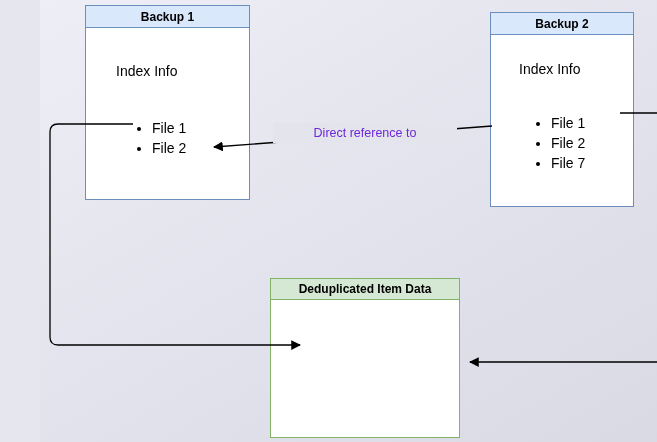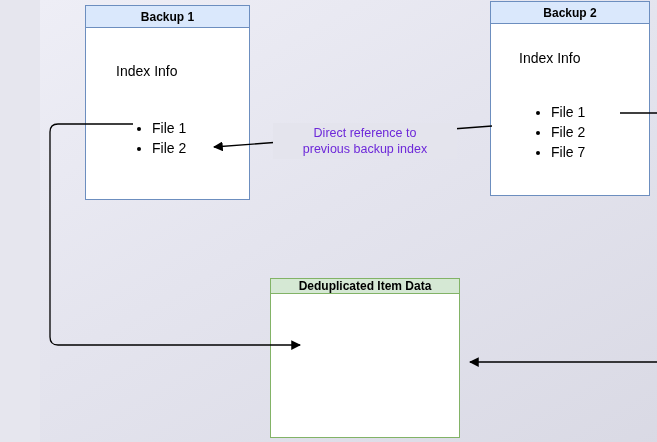--- a/index.html
+++ b/index.html
@@ -43,23 +43,23 @@
   ul.file-list {
     position: absolute;
     margin: 0;
     padding-left: 18px;
     font-size: 14px;
     color: #000;
     list-style: disc outside;
   }
   ul.file-list li { line-height: 20px; }
   #backup1-box { left: 45px;  top: 5px;   width: 165px; height: 195px; }
-  #backup2-box { left: 450px; top: 1px;   width: 160px; height: 195px; }
+  #backup2-box { left: 450px; top: 12px;   width: 144px; height: 195px; }
   #dedup-box   { left: 230px; top: 278px; width: 190px; height: 160px; }
-  #dedup-box .box-header { height: 15px; }
+  #dedup-box .box-header { height: 21px; }
   #backup1-box .index-title { left: 30px; top: 57px; }
   #backup2-box .index-title { left: 28px; top: 48px; }
   #backup1-box ul.file-list { left: 48px; top: 112px; }
   #backup2-box ul.file-list { left: 42px; top: 100px; }
   #dedup-box   ul.file-list { left: 37px; top: 58px;  }
   #annotation {
     position: absolute;
     left: 233px;
     top: 123px;
     width: 184px;
@@ -123,16 +123,15 @@
 
     <path d="M452,126 L174,147" fill="none" stroke="#000000" stroke-width="1.3" marker-end="url(#arrowhead)"></path>
 
     <path d="M93,124 L18,124 Q10,124 10,132 L10,337 Q10,345 18,345 L260,345" fill="none" stroke="#000000" stroke-width="1.3" marker-end="url(#arrowhead)"></path>
 
     <path d="M580,113 L642,113 Q650,113 650,121 L650,354 Q650,362 642,362 L430,362" fill="none" stroke="#000000" stroke-width="1.3" marker-end="url(#arrowhead)"></path>
   </svg>
 
   <div id="annotation">
     <div>Direct reference to</div>
-    <div>previous backup index</div>
   </div>
 
 </div>
 
 </body></html>

